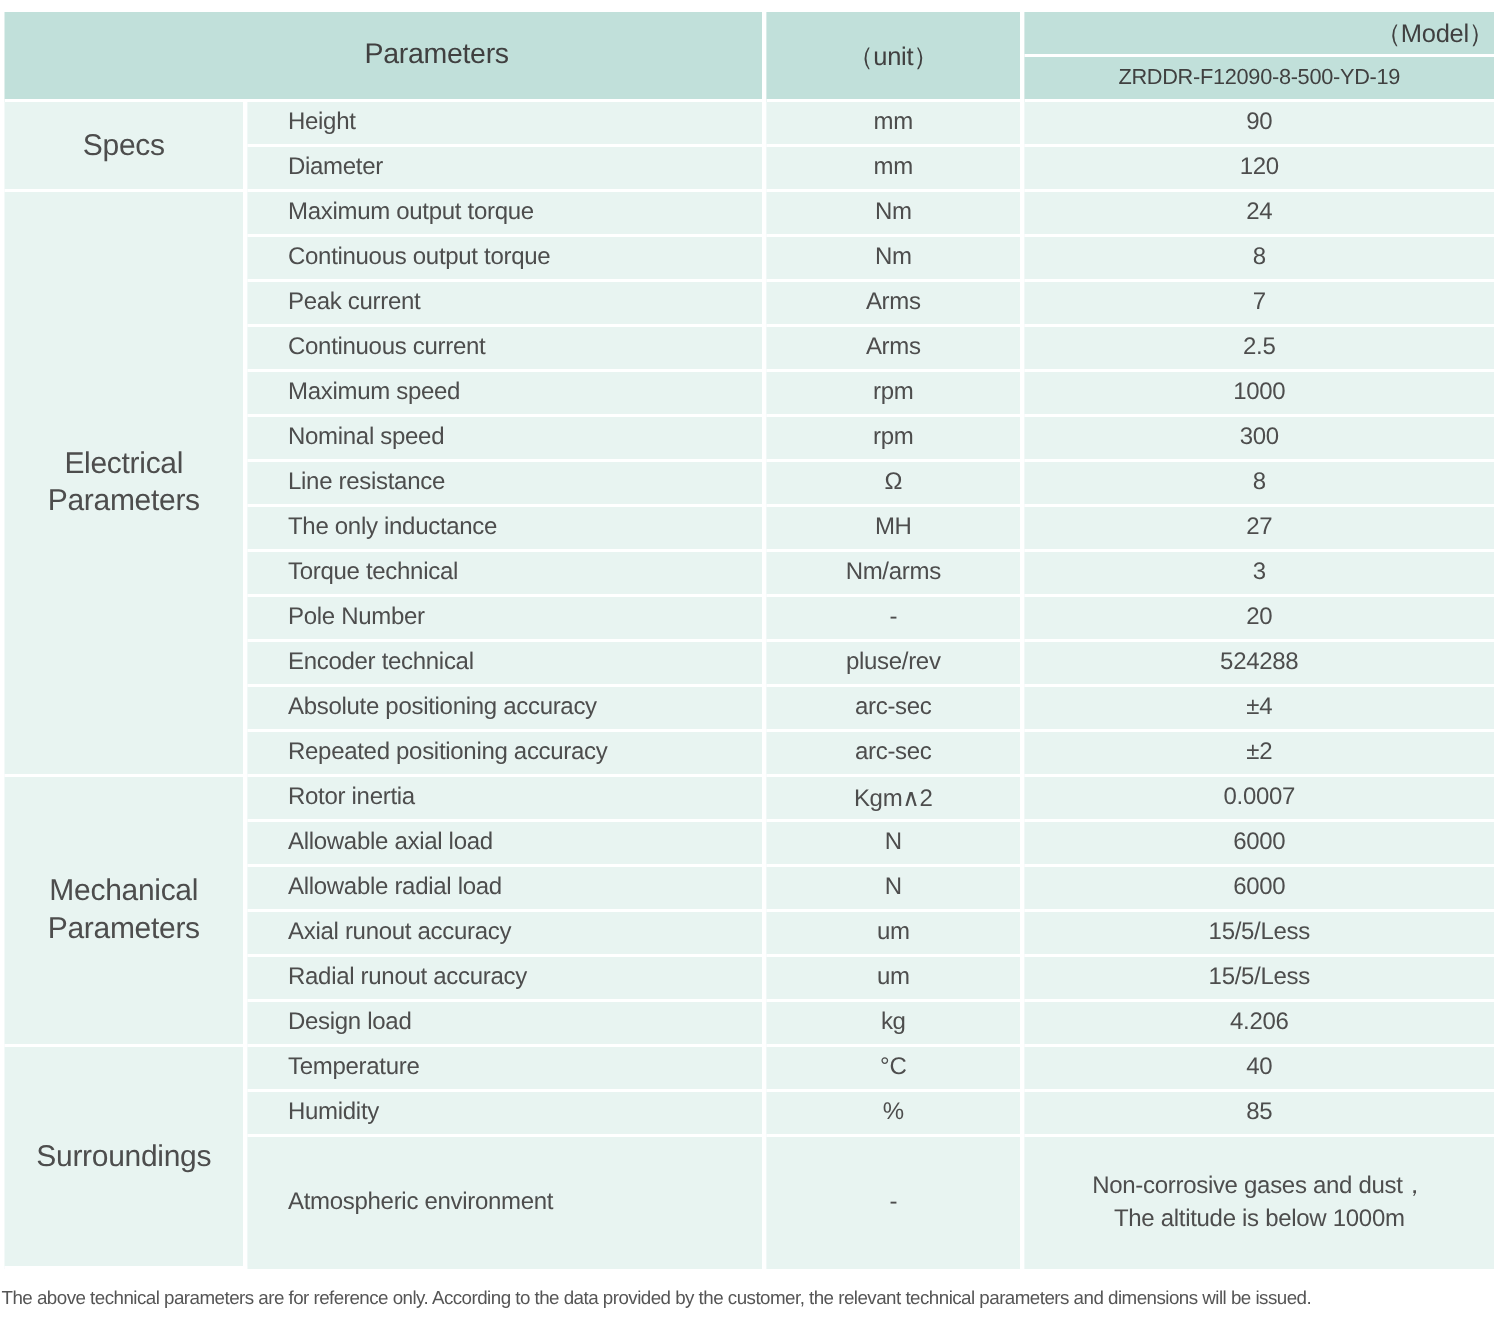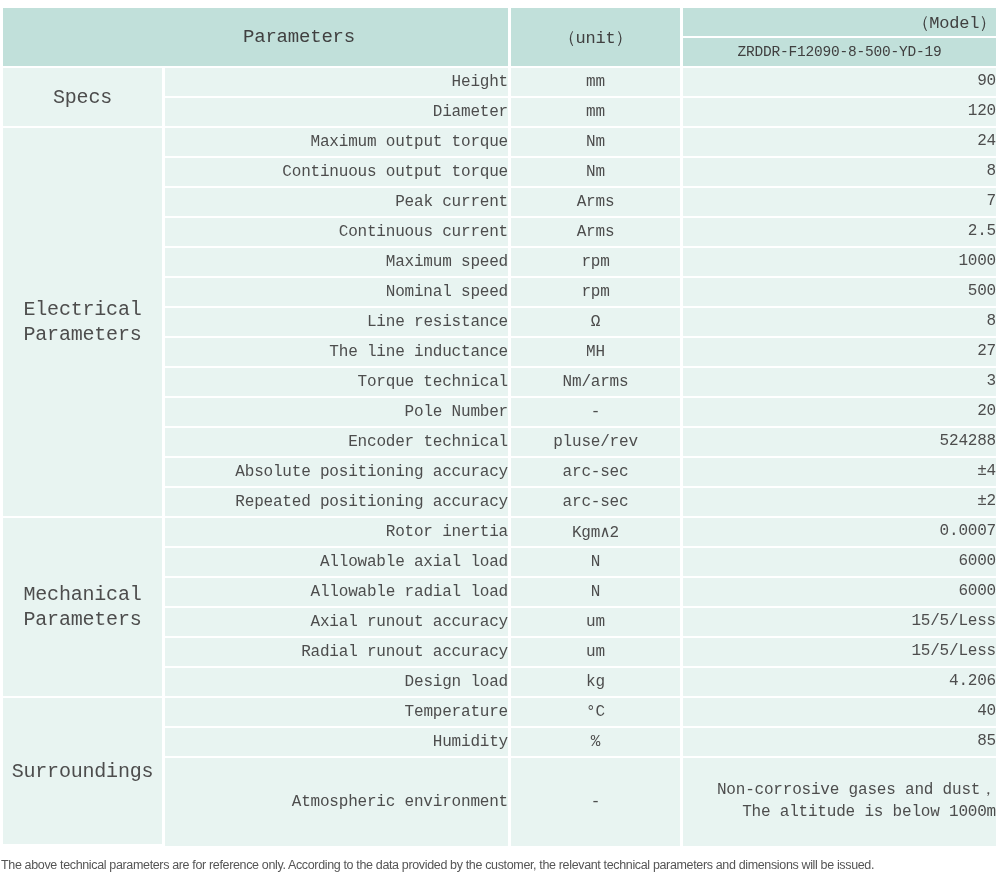--- a/index.html
+++ b/index.html
@@ -5,21 +5,20 @@
   * { box-sizing: border-box; margin: 0; padding: 0; }
   html, body {
     width: 1000px;
     height: 889px;
     background: #ffffff;
     overflow: hidden;
     font-family: "Liberation Sans", "DejaVu Sans", sans-serif;
   }
   .table-wrap {
     margin: 8px 4px 4px 3px;
-    font-family: Liberation Mono, monospace;
   }
   table {
     width: 993px;
     table-layout: fixed;
     border-collapse: separate;
     border-spacing: 0;
   }
   th, td {
     border-right: 3px solid #ffffff;
     border-bottom: 2px solid #ffffff;
@@ -40,23 +39,23 @@
   th.hn { font-size: 14.5px; text-align: center; height: 30px; }
 
   
   td { background: #e8f4f1; height: 30px; }
   td.sec {
     text-align: center;
     padding: 0 8px;
     line-height: 1.25;
     font-size: 20px;
   }
-  td.p { text-align: right; padding-left: 27px; }
+  td.p { text-align: left; padding-left: 27px; }
   td.u { text-align: center; }
-  td.v { text-align: right; white-space: pre-line; line-height: 1.35; }
+  td.v { text-align: center; white-space: pre-line; line-height: 1.35; }
   tr.tall > td { height: 88px; }
 
   .footer-note {
     margin: 12px 0 0 1px;
     width: 1000px;
     font-size: 12.5px;
     letter-spacing: -0.35px;
     color: #555555;
     white-space: nowrap;
   }
@@ -117,29 +116,29 @@
       <td class="v">2.5</td>
     </tr>
     <tr>
       <td class="p">Maximum speed</td>
       <td class="u">rpm</td>
       <td class="v">1000</td>
     </tr>
     <tr>
       <td class="p">Nominal speed</td>
       <td class="u">rpm</td>
-      <td class="v">500</td>
+      <td class="v">300</td>
     </tr>
     <tr>
       <td class="p">Line resistance</td>
       <td class="u">Ω</td>
       <td class="v">8</td>
     </tr>
     <tr>
-      <td class="p">The line inductance</td>
+      <td class="p">The only inductance</td>
       <td class="u">MH</td>
       <td class="v">27</td>
     </tr>
     <tr>
       <td class="p">Torque technical</td>
       <td class="u">Nm/arms</td>
       <td class="v">3</td>
     </tr>
     <tr>
       <td class="p">Pole Number</td>

